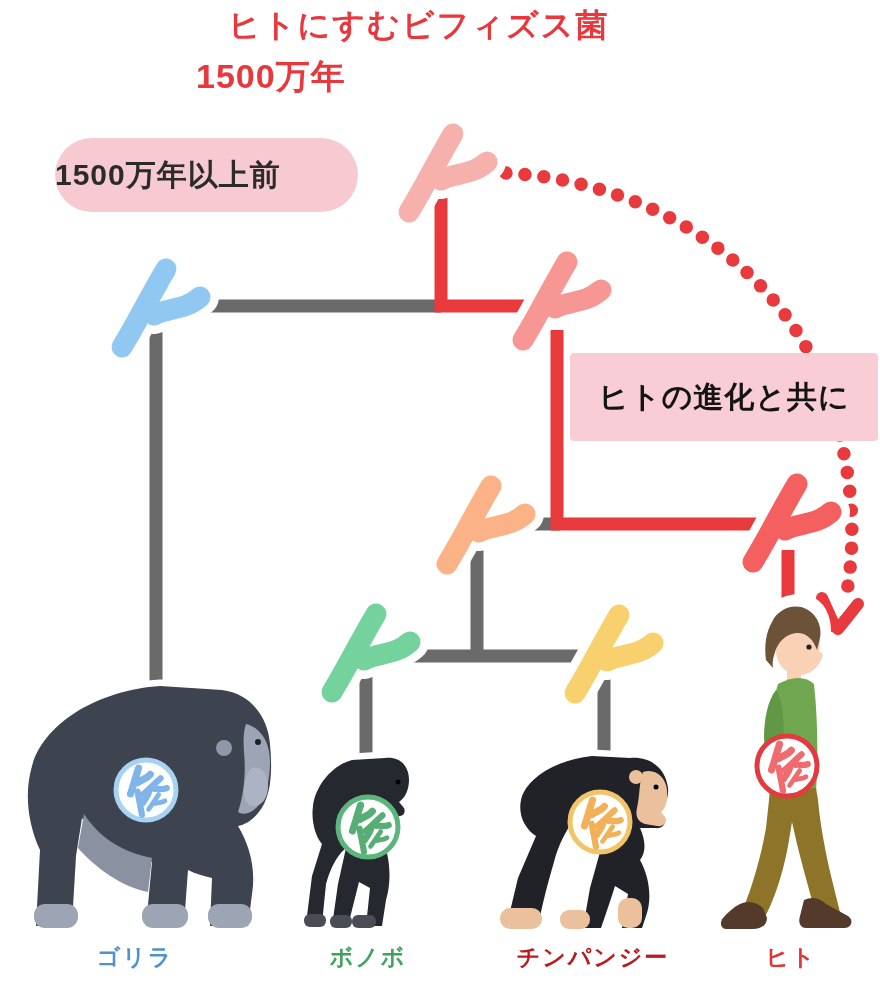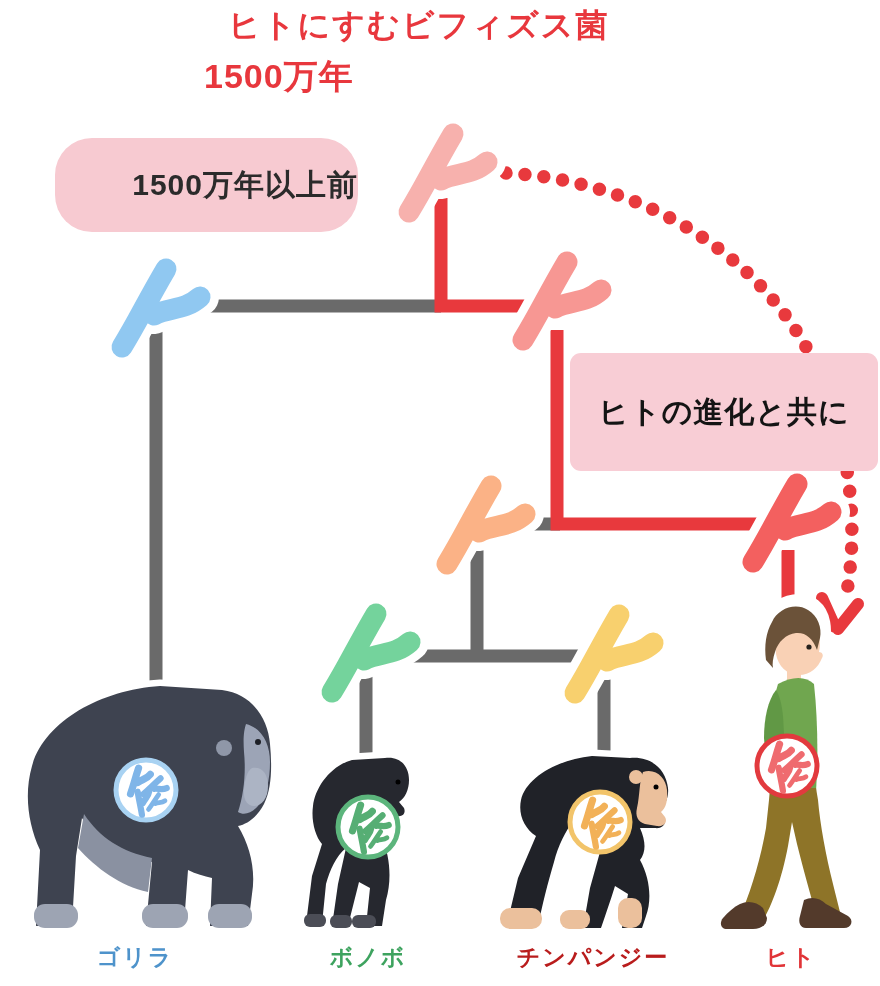--- a/index.html
+++ b/index.html
@@ -2,24 +2,24 @@
 <html><head>
 <meta charset="utf-8">
 <style>
   html,body{margin:0;padding:0;background:#fff;}
   #stage{position:relative;width:880px;height:986px;background:#fff;overflow:hidden;
          font-family:"Liberation Sans","DejaVu Sans",sans-serif;}
   #scene{position:absolute;left:0;top:0;}
   .txt{position:absolute;white-space:nowrap;}
   .title{left:228px;top:4px;font-size:32px;font-weight:800;letter-spacing:2px;}
   .subtitle{left:196px;top:54px;font-size:34px;font-weight:800;letter-spacing:1px;}
-  .bubble{left:55px;top:138px;width:303px;height:94px;border-radius:37px;
-          display:flex;align-items:center;justify-content:flex-end;
+  .bubble{left:55px;top:138px;width:303px;height:74px;border-radius:37px;
+          display:flex;align-items:center;justify-content:flex-start;
           font-size:30px;font-weight:600;color:#2b2b2b;letter-spacing:1px;}
-  .infobox{left:570px;top:353px;width:308px;height:118px;border-radius:11px;
+  .infobox{left:570px;top:353px;width:308px;height:88px;border-radius:4px;
            display:flex;flex-direction:column;align-items:center;justify-content:center;
            font-size:30px;font-weight:600;color:#141414;line-height:48px;letter-spacing:1px;}
   .label{top:942px;font-size:23px;font-weight:800;letter-spacing:2px;transform:translateX(-50%);}
   .lab-gorilla{left:135px;}
   .lab-bonobo{left:368px;}
   .lab-chimp{left:593px;}
   .lab-human{left:791px;}
 </style>
 </head>
 <body>
@@ -180,21 +180,21 @@
     <g color="#EF6B6F">
       <use href="#minib" transform="translate(-8,-10) rotate(-12) scale(0.30)"></use>
       <use href="#minib" transform="translate(9,-3) rotate(18) scale(0.26)"></use>
       <use href="#minib" transform="translate(-4,11) rotate(-40) scale(0.26)"></use>
       <use href="#minib" transform="translate(10,12) rotate(5) scale(0.20)"></use>
     </g>
   </g>
 </svg>
 
 <div class="txt title" style="color: rgb(232, 55, 61);">ヒトにすむビフィズス菌</div>
-<div class="txt subtitle" style="color: rgb(232, 55, 61); margin-left: 8px;">1500万年</div>
+<div class="txt subtitle" style="color: rgb(232, 55, 61);">1500万年</div>
 
 <div class="txt bubble" style="background: rgb(247, 202, 209);">
   <span>1500万年以上前</span>
 </div>
 
 <div class="txt infobox" style="background: rgb(248, 205, 213);">
   <span>ヒトの進化と共に</span>
 </div>
 
 <div class="txt label lab-gorilla" style="color: rgb(78, 147, 203);">ゴリラ</div>

